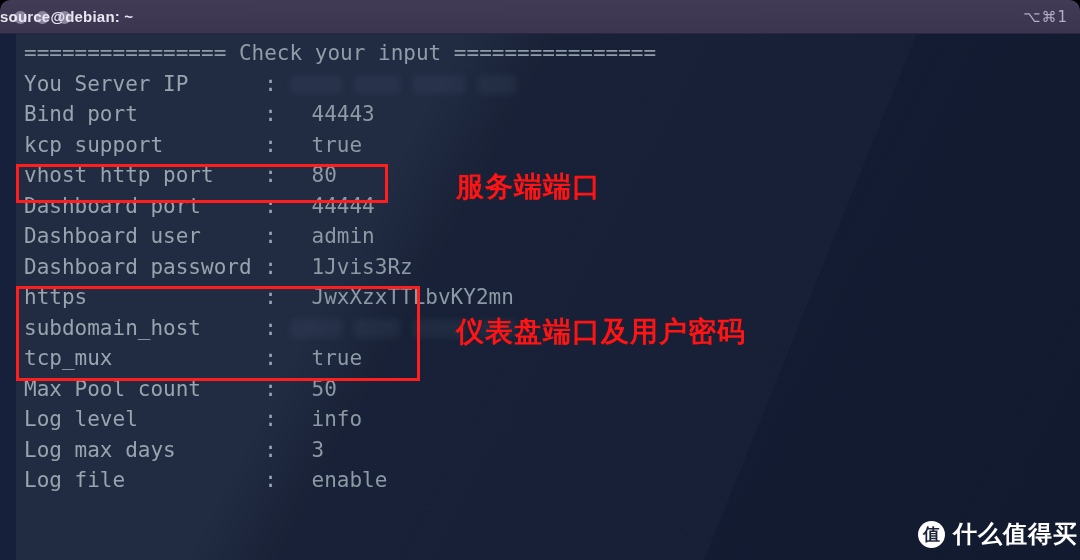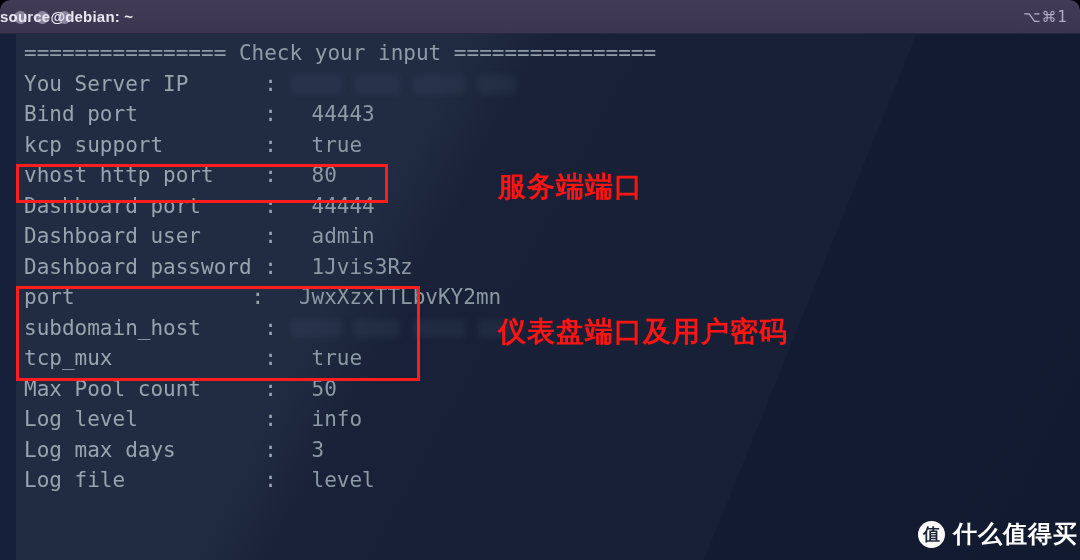--- a/index.html
+++ b/index.html
@@ -154,21 +154,20 @@
   #box-dash  { left: 0px;  top: 252px; width: 404px; height: 95px; }
 
   .annlabel {
     position: absolute;
     color: #ff1010;
     font-family: Liberation Mono, monospace;
     font-size: 28px;
     font-weight: bold;
     white-space: nowrap;
     letter-spacing: 1px;
-    margin-left: 42px;
   }
   #ann-bind { left: 440px; top: 134px; }
   #ann-dash { left: 440px; top: 279px; }
 
   
   #watermark {
     position: absolute;
     right: 18px;
     bottom: 10px;
     display: flex;
@@ -213,27 +212,27 @@
 
     <div id="lines">
         <div class="line header">================ Check your input ================</div>
         <div class="line"><span class="lbl">You Server IP</span><span>      </span><span class="lbl">:</span><span> </span><span><span class="redacted r1"></span><span> </span><span class="redacted r2"></span><span> </span><span class="redacted r3"></span><span> </span><span class="redacted r4"></span></span></div>
         <div class="line"><span class="lbl">Bind port</span><span>          </span><span class="lbl">:</span><span> </span><span class="val">44443</span></div>
         <div class="line"><span class="lbl">kcp support</span><span>        </span><span class="lbl">:</span><span> </span><span class="val">true</span></div>
         <div class="line"><span class="lbl">vhost http port</span><span>    </span><span class="lbl">:</span><span> </span><span class="val">80</span></div>
         <div class="line"><span class="lbl">Dashboard port</span><span>     </span><span class="lbl">:</span><span> </span><span class="val">44444</span></div>
         <div class="line"><span class="lbl">Dashboard user</span><span>     </span><span class="lbl">:</span><span> </span><span class="val">admin</span></div>
         <div class="line"><span class="lbl">Dashboard password</span><span> </span><span class="lbl">:</span><span> </span><span class="val">1Jvis3Rz</span></div>
-        <div class="line"><span class="lbl">port</span><span>              </span><span class="lbl">:</span><span> </span><span class="val">JwxXzxTTLbvKY2mn</span></div>
+        <div class="line"><span class="lbl">https</span><span>              </span><span class="lbl">:</span><span> </span><span class="val">JwxXzxTTLbvKY2mn</span></div>
         <div class="line"><span class="lbl">subdomain_host</span><span>     </span><span class="lbl">:</span><span> </span><span><span class="redacted r1"></span><span> </span><span class="redacted r2"></span><span> </span><span class="redacted r3"></span><span> </span><span class="redacted r4"></span></span></div>
         <div class="line"><span class="lbl">tcp_mux</span><span>            </span><span class="lbl">:</span><span> </span><span class="val">true</span></div>
         <div class="line"><span class="lbl">Max Pool count</span><span>     </span><span class="lbl">:</span><span> </span><span class="val">50</span></div>
         <div class="line"><span class="lbl">Log level</span><span>          </span><span class="lbl">:</span><span> </span><span class="val">info</span></div>
         <div class="line"><span class="lbl">Log max days</span><span>       </span><span class="lbl">:</span><span> </span><span class="val">3</span></div>
-        <div class="line"><span class="lbl">Log file</span><span>           </span><span class="lbl">:</span><span> </span><span class="val">level</span></div>
+        <div class="line"><span class="lbl">Log file</span><span>           </span><span class="lbl">:</span><span> </span><span class="val">enable</span></div>
       </div>
 
     <div class="annbox" id="box-bind"></div>
     <div class="annbox" id="box-dash"></div>
 
     <div class="annlabel" id="ann-bind">服务端端口</div>
     <div class="annlabel" id="ann-dash">仪表盘端口及用户密码</div>
 
     <div id="scrollbar"></div>
     <div id="scrollthumb"></div>

